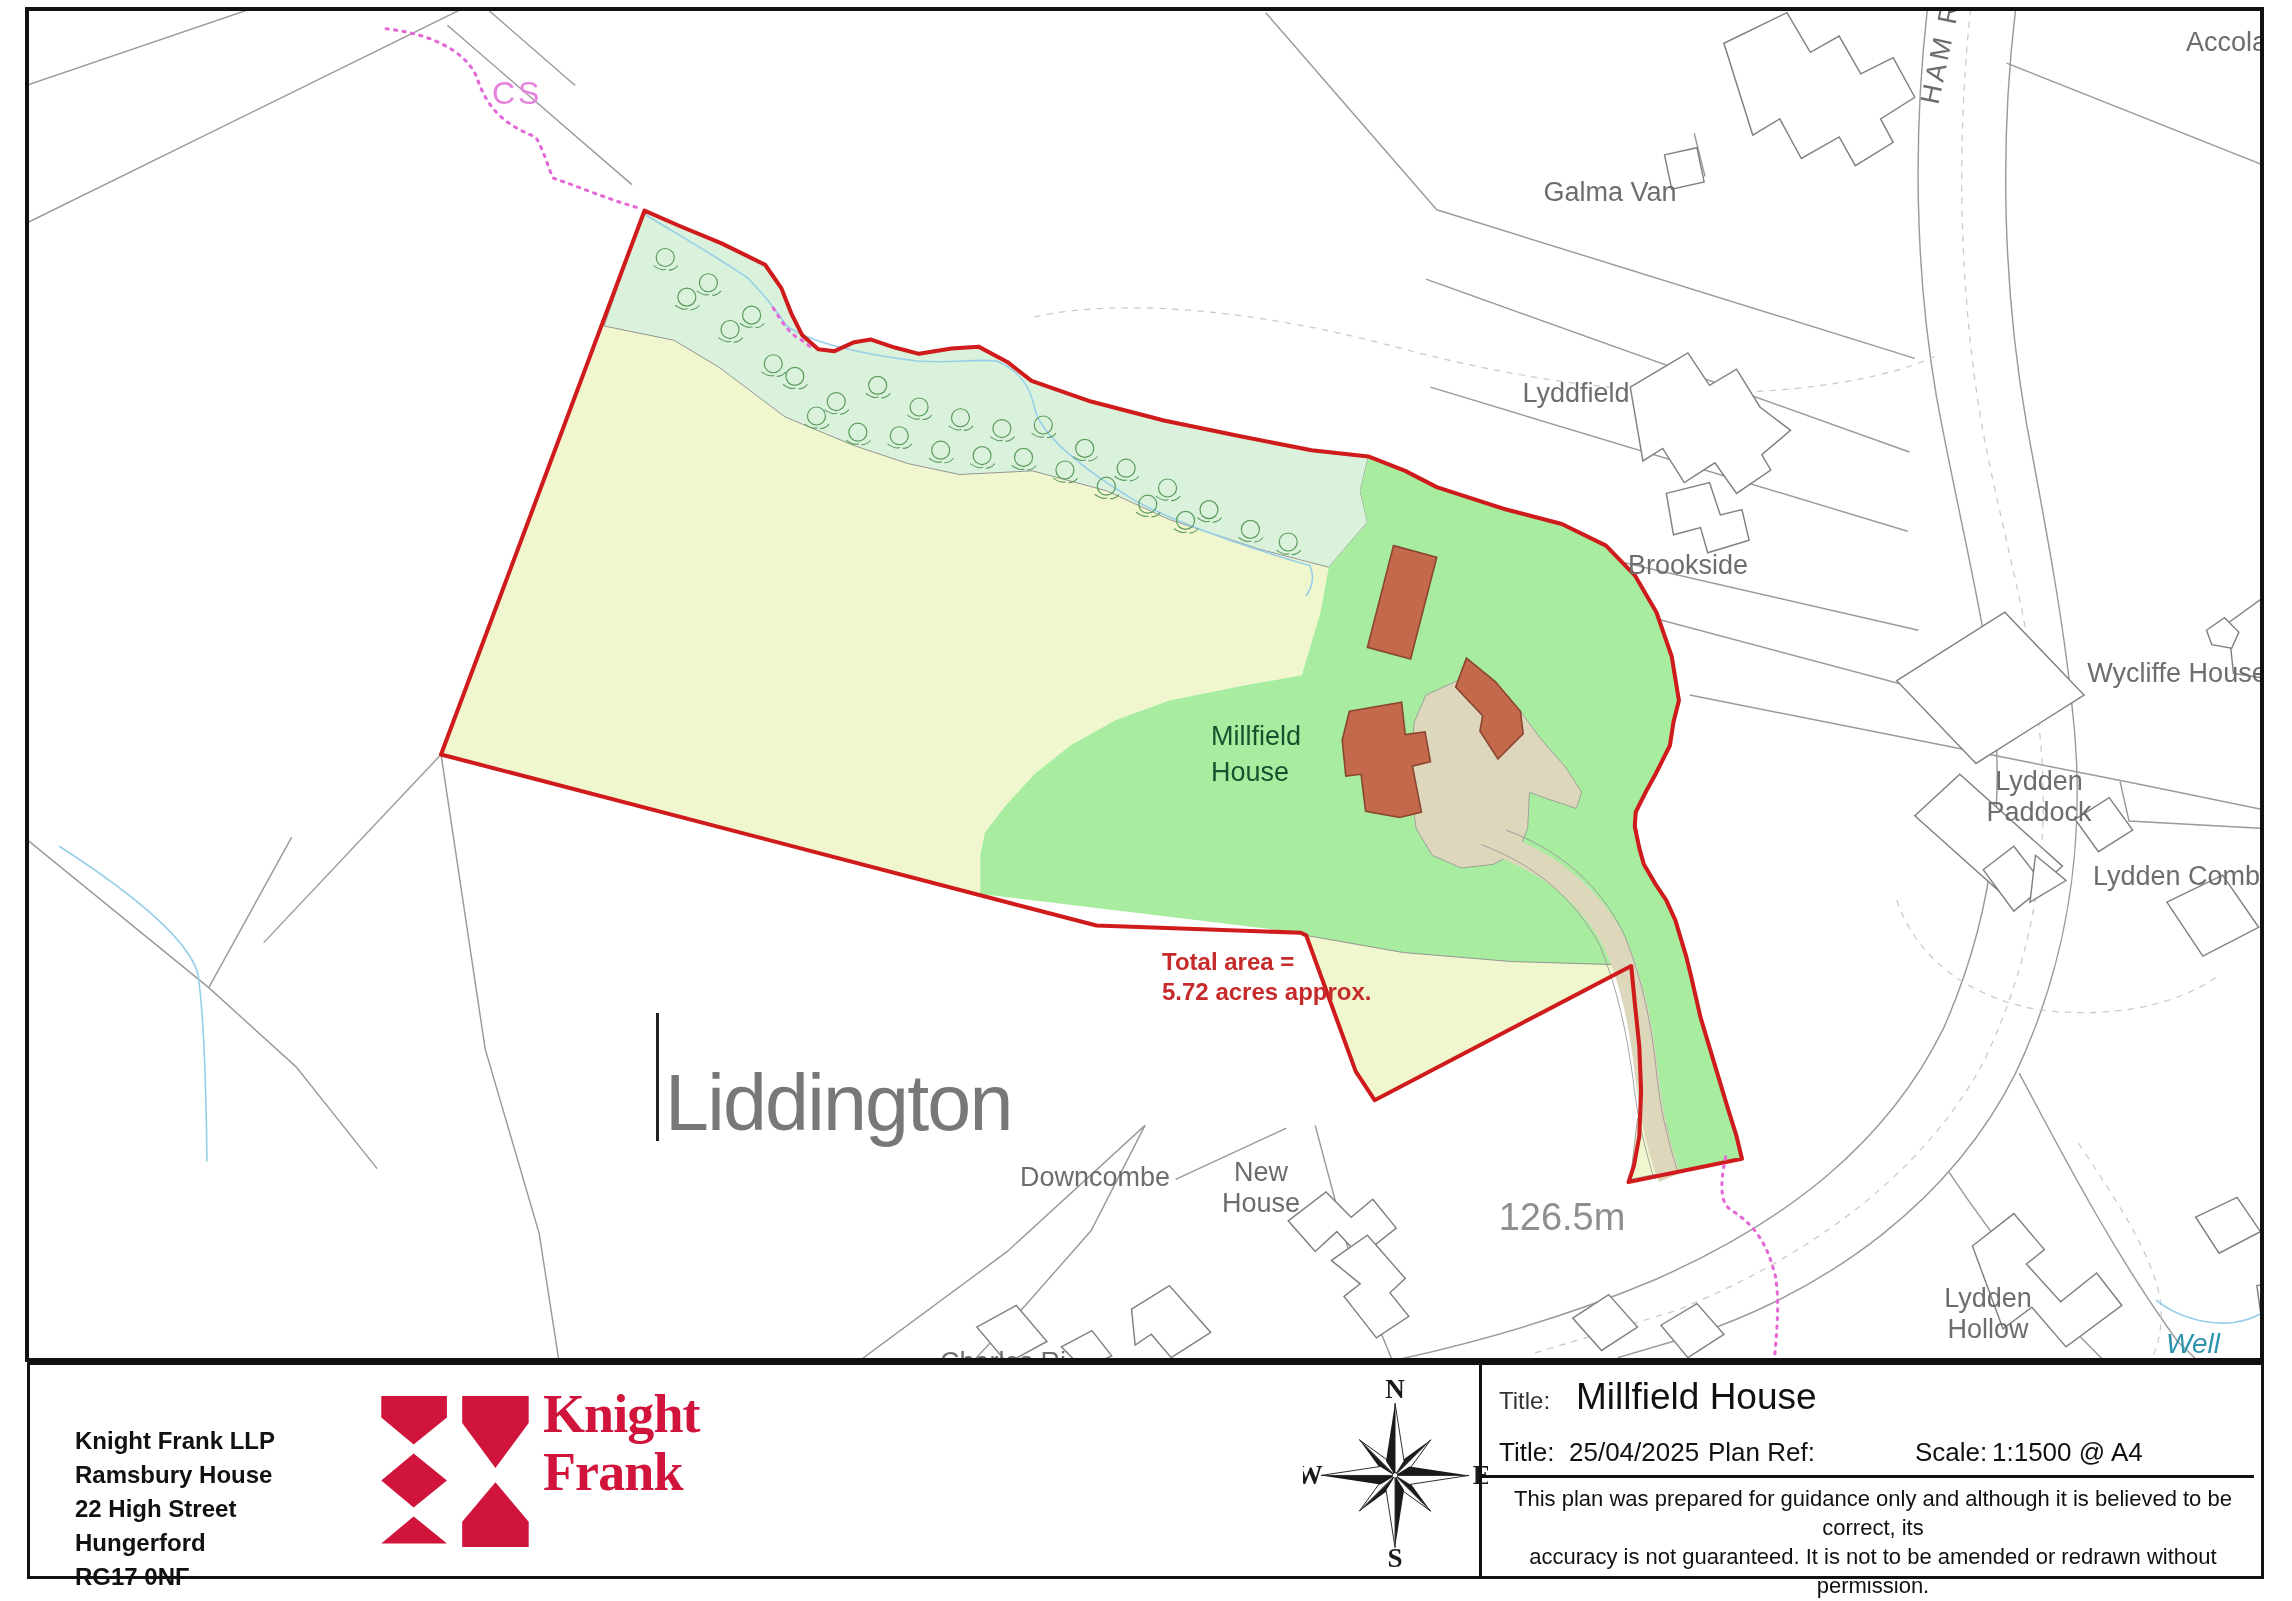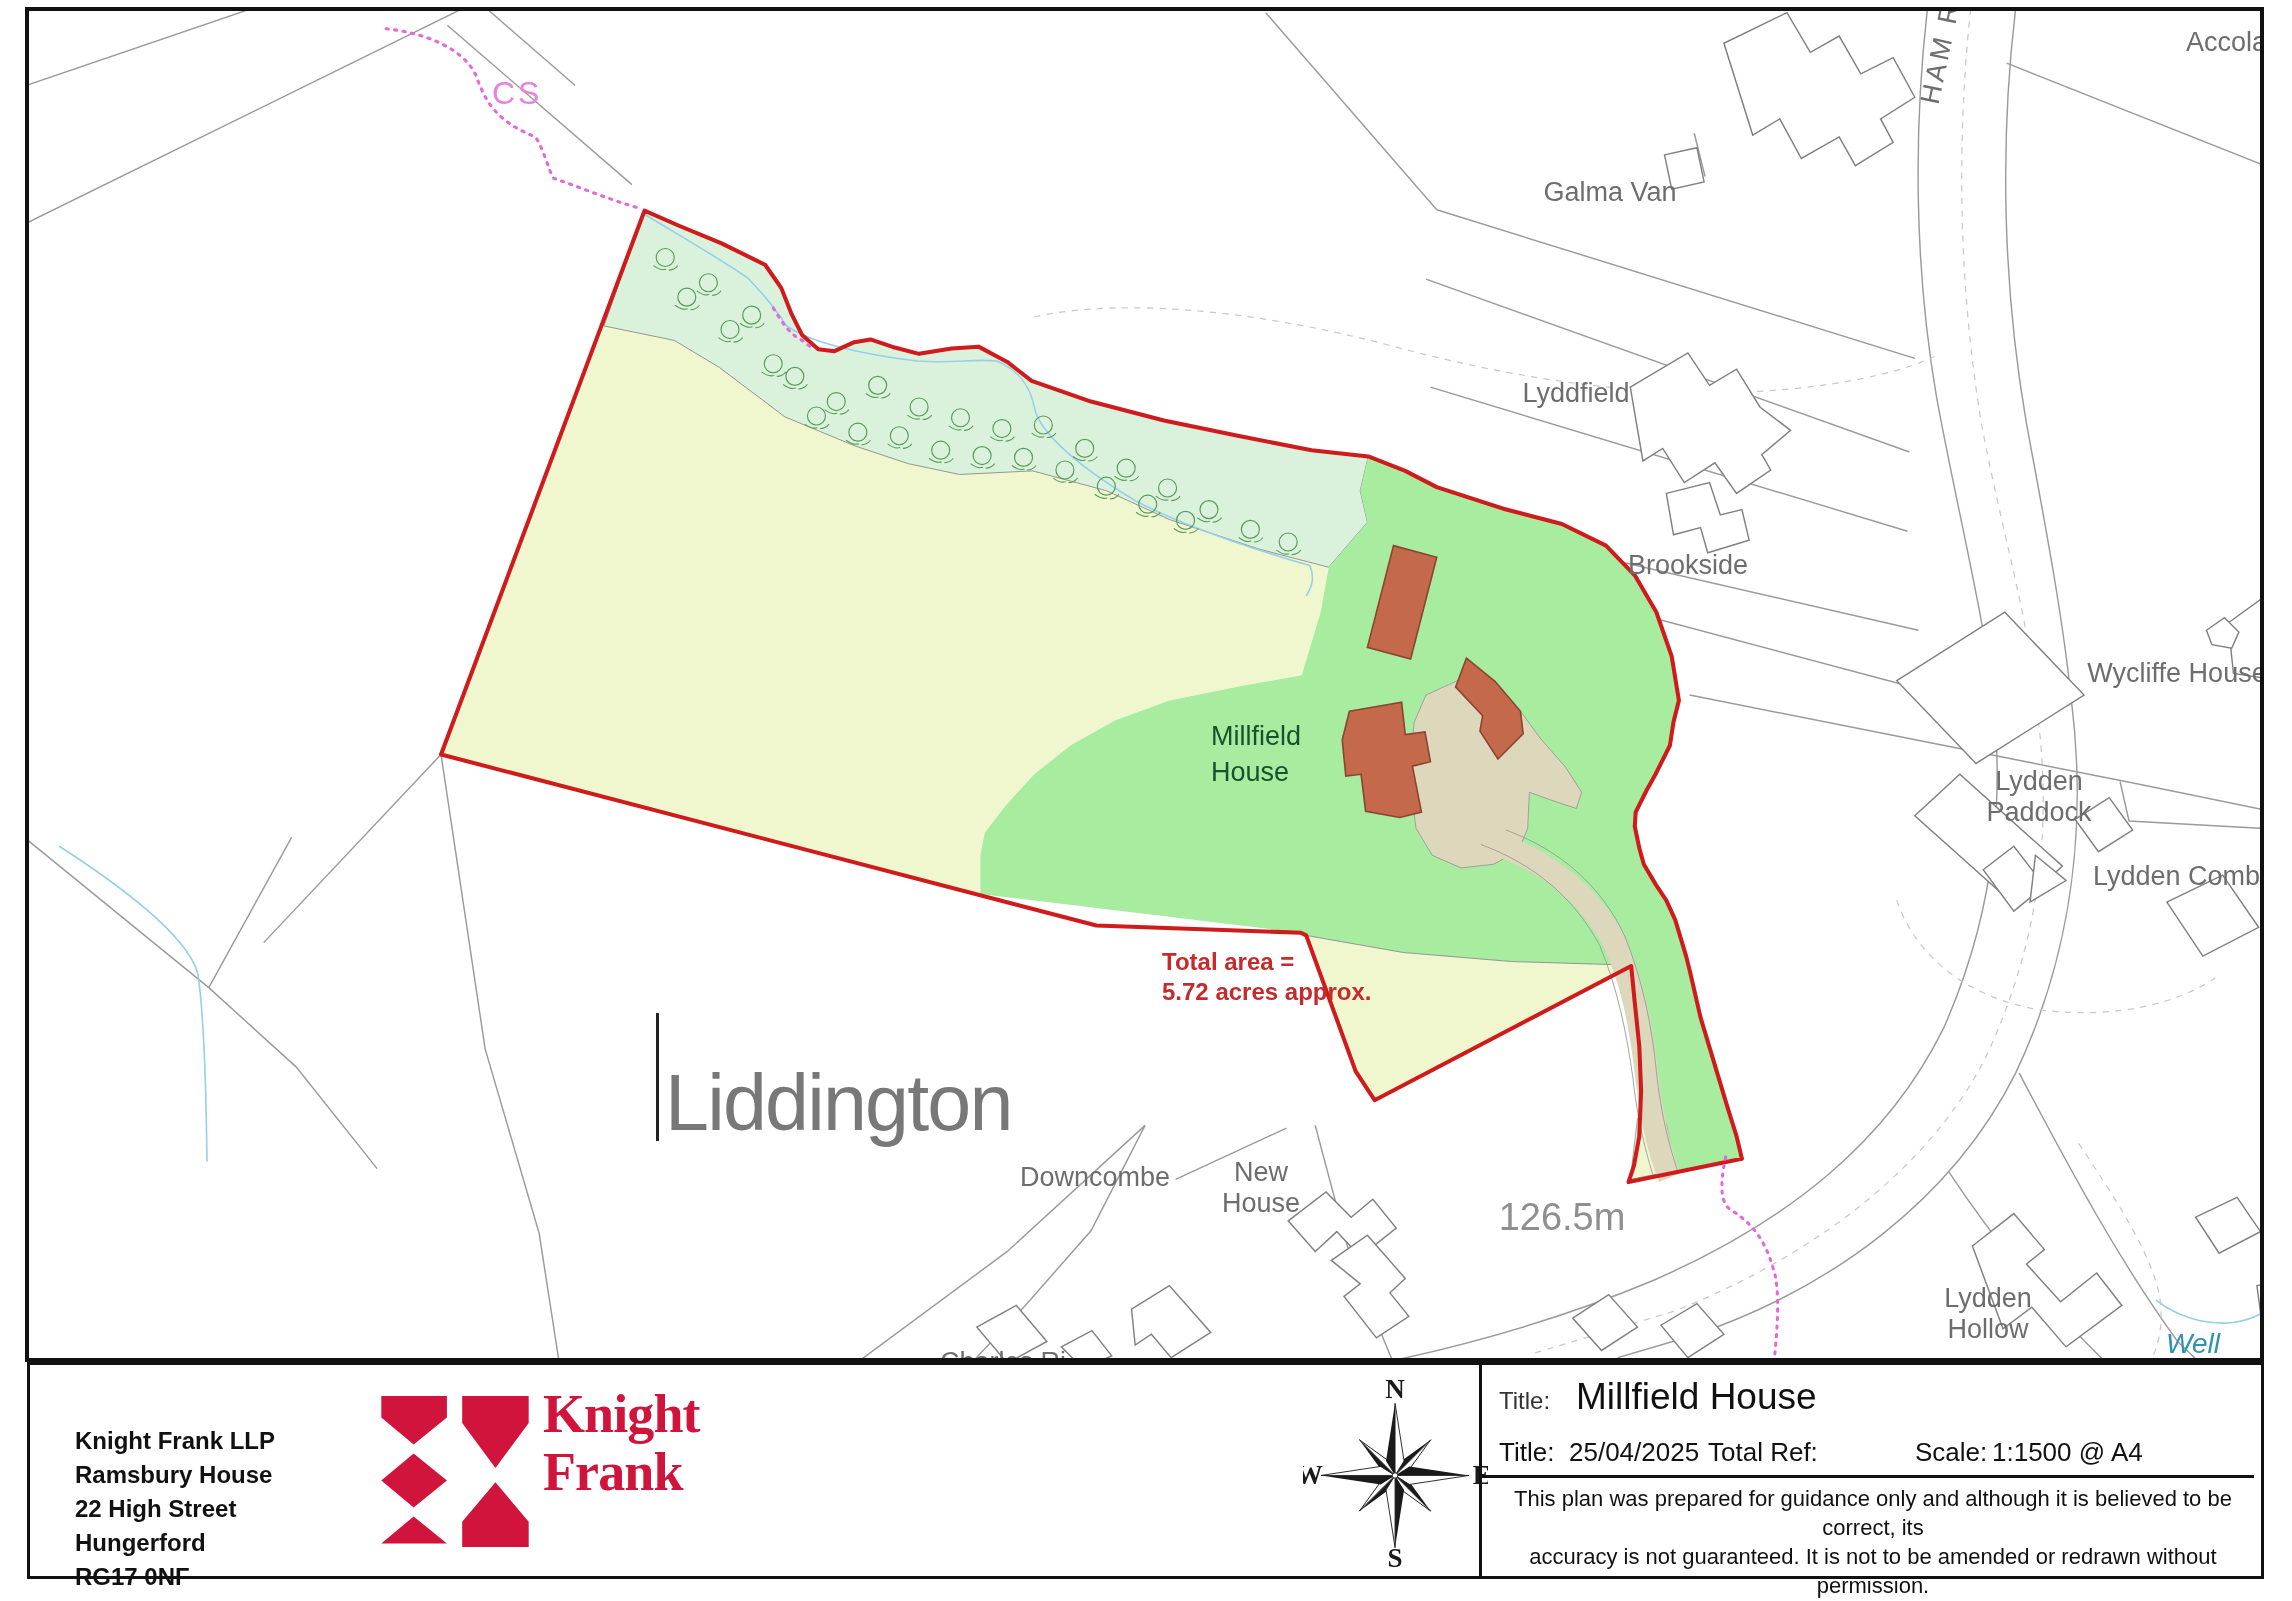--- a/index.html
+++ b/index.html
@@ -280,21 +280,21 @@
       </g>
     </svg>
 
     <div class="vdiv"></div>
 
     <span class="tb-title-label">Title:</span>
     <span class="tb-title-value">Millfield House</span>
 
     <span class="tb-row tb-date-label">Title:</span>
     <span class="tb-row tb-date-value">25/04/2025</span>
-    <span class="tb-row tb-planref">Total Ref:</span>
+    <span class="tb-row tb-planref">Plan Ref:</span>
     <span class="tb-row tb-scale-label">Scale:</span>
     <span class="tb-row tb-scale-value">1:1500 @ A4</span>
 
     <div class="hdiv"></div>
 
     <div class="disc">
       <div>This plan was prepared for guidance only and although it is believed to be correct, its</div>
       <div>accuracy is not guaranteed.  It is not to be amended or redrawn without permission.</div>
 
     </div>

